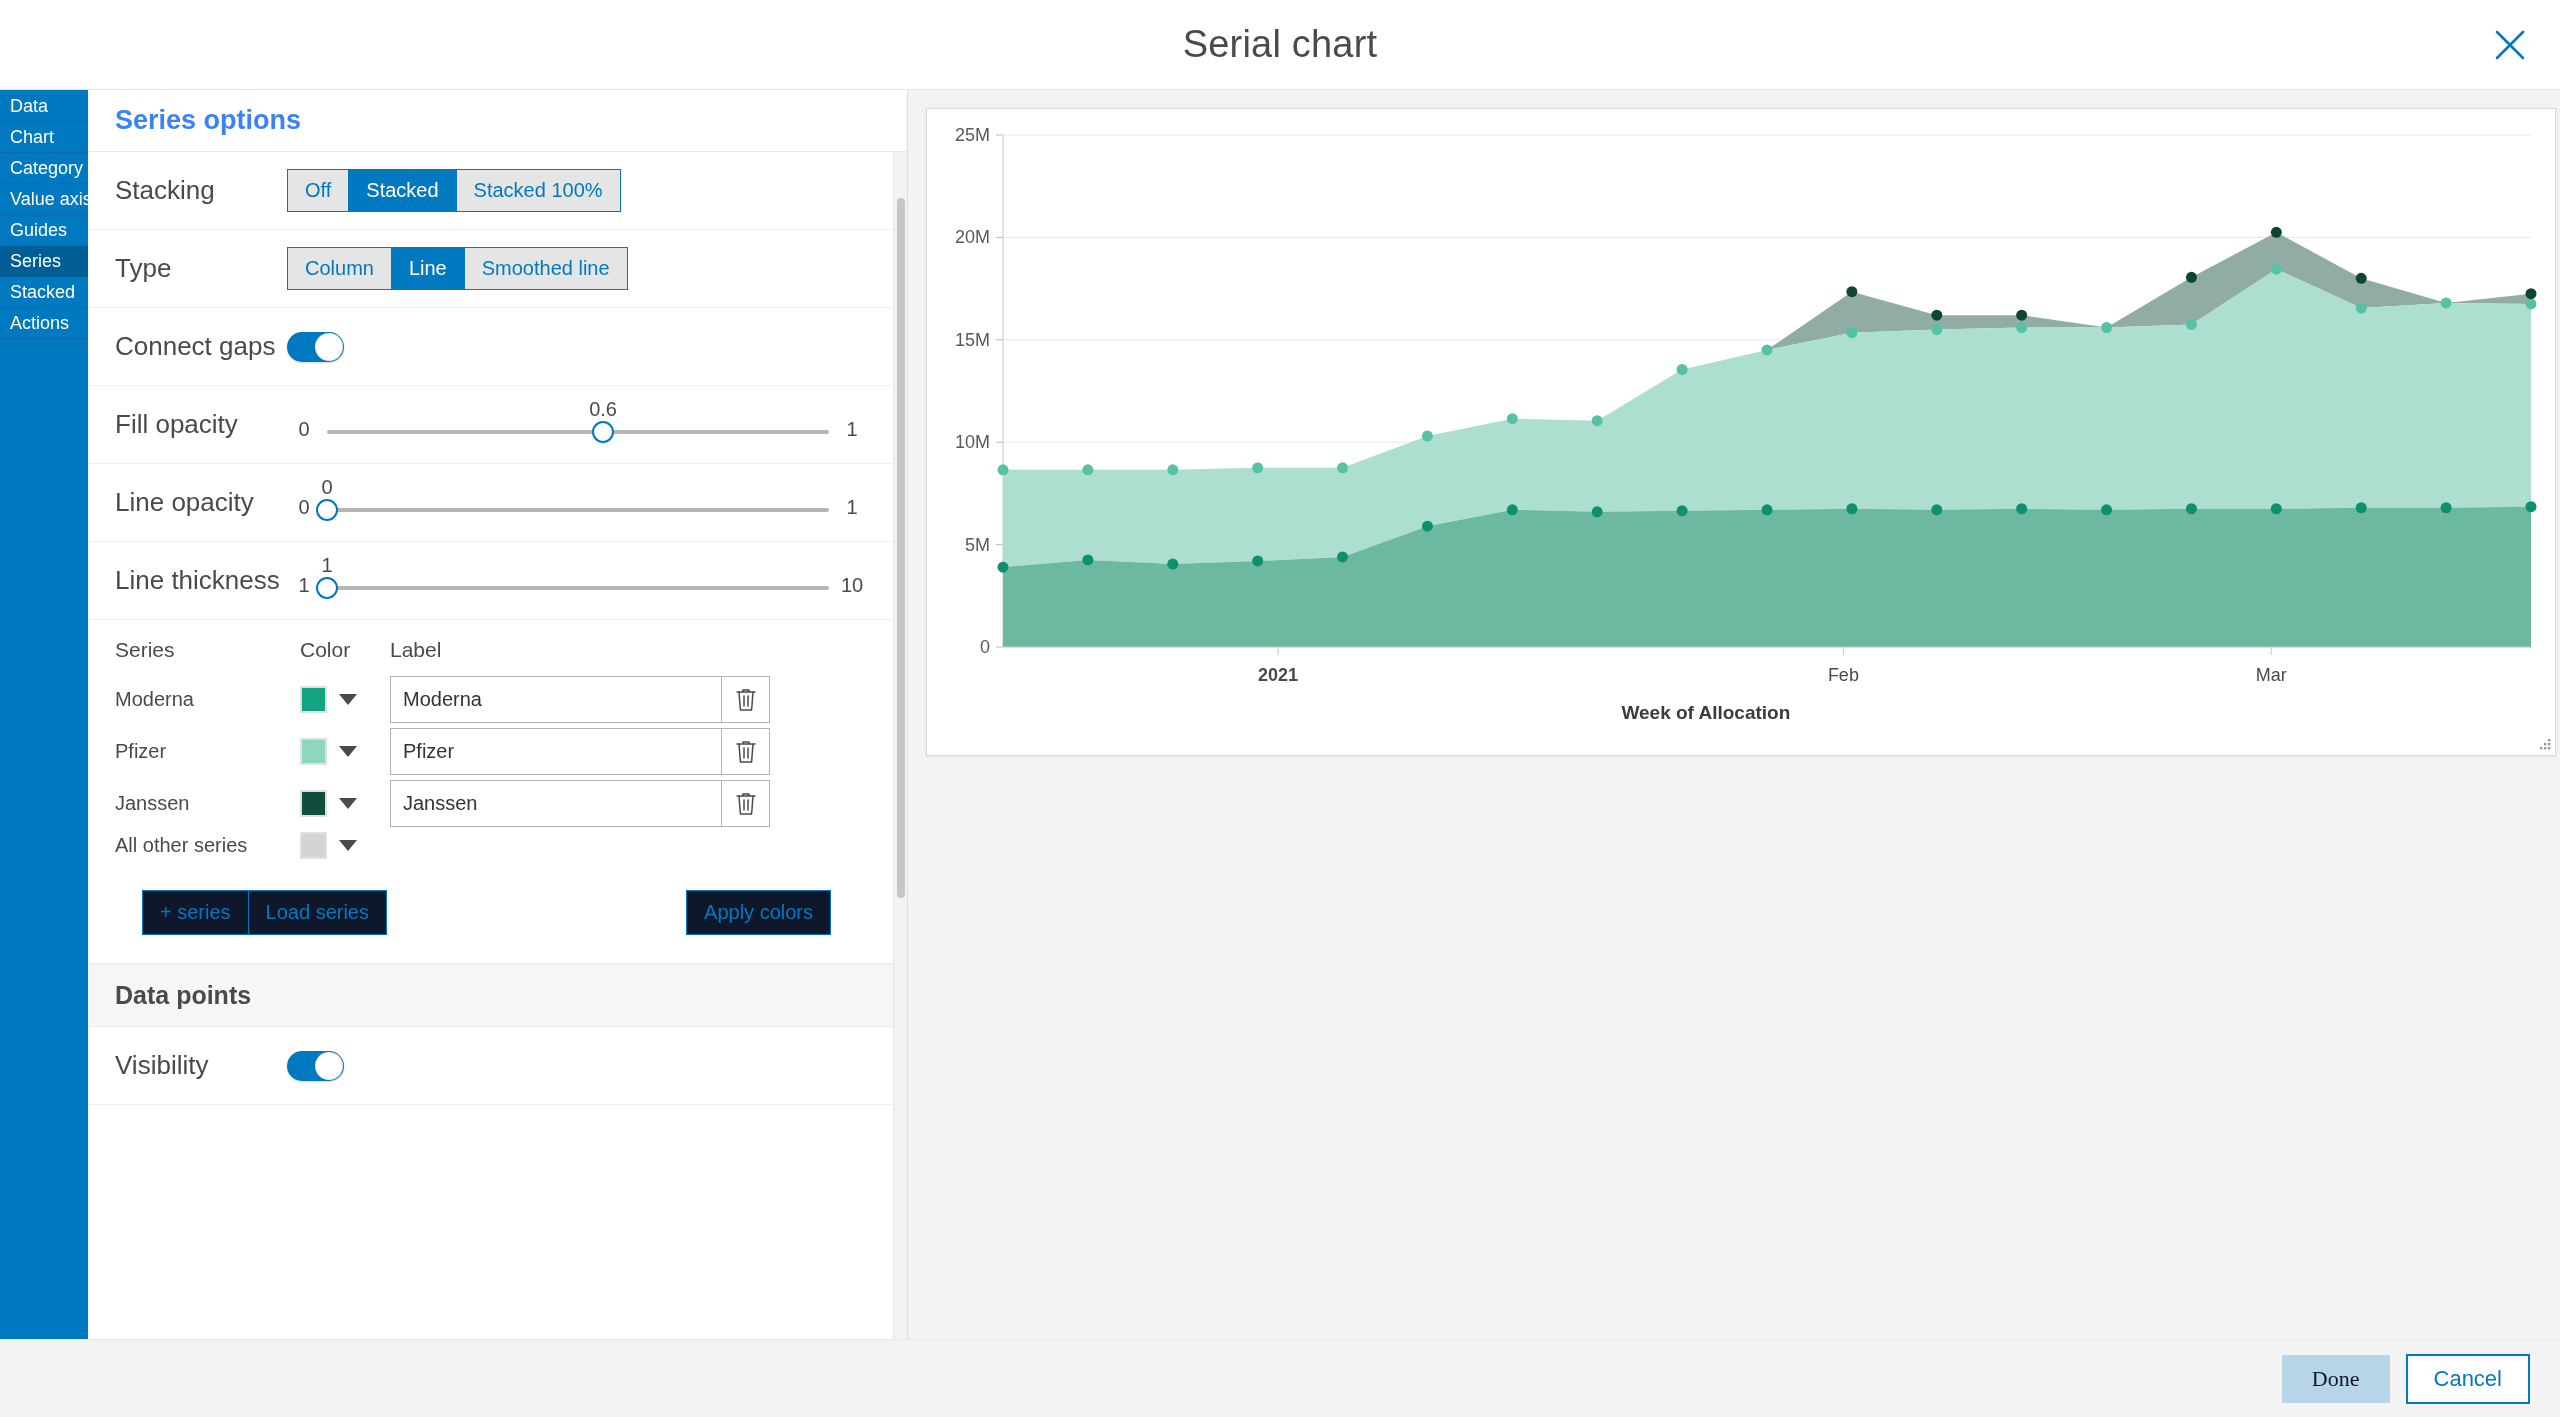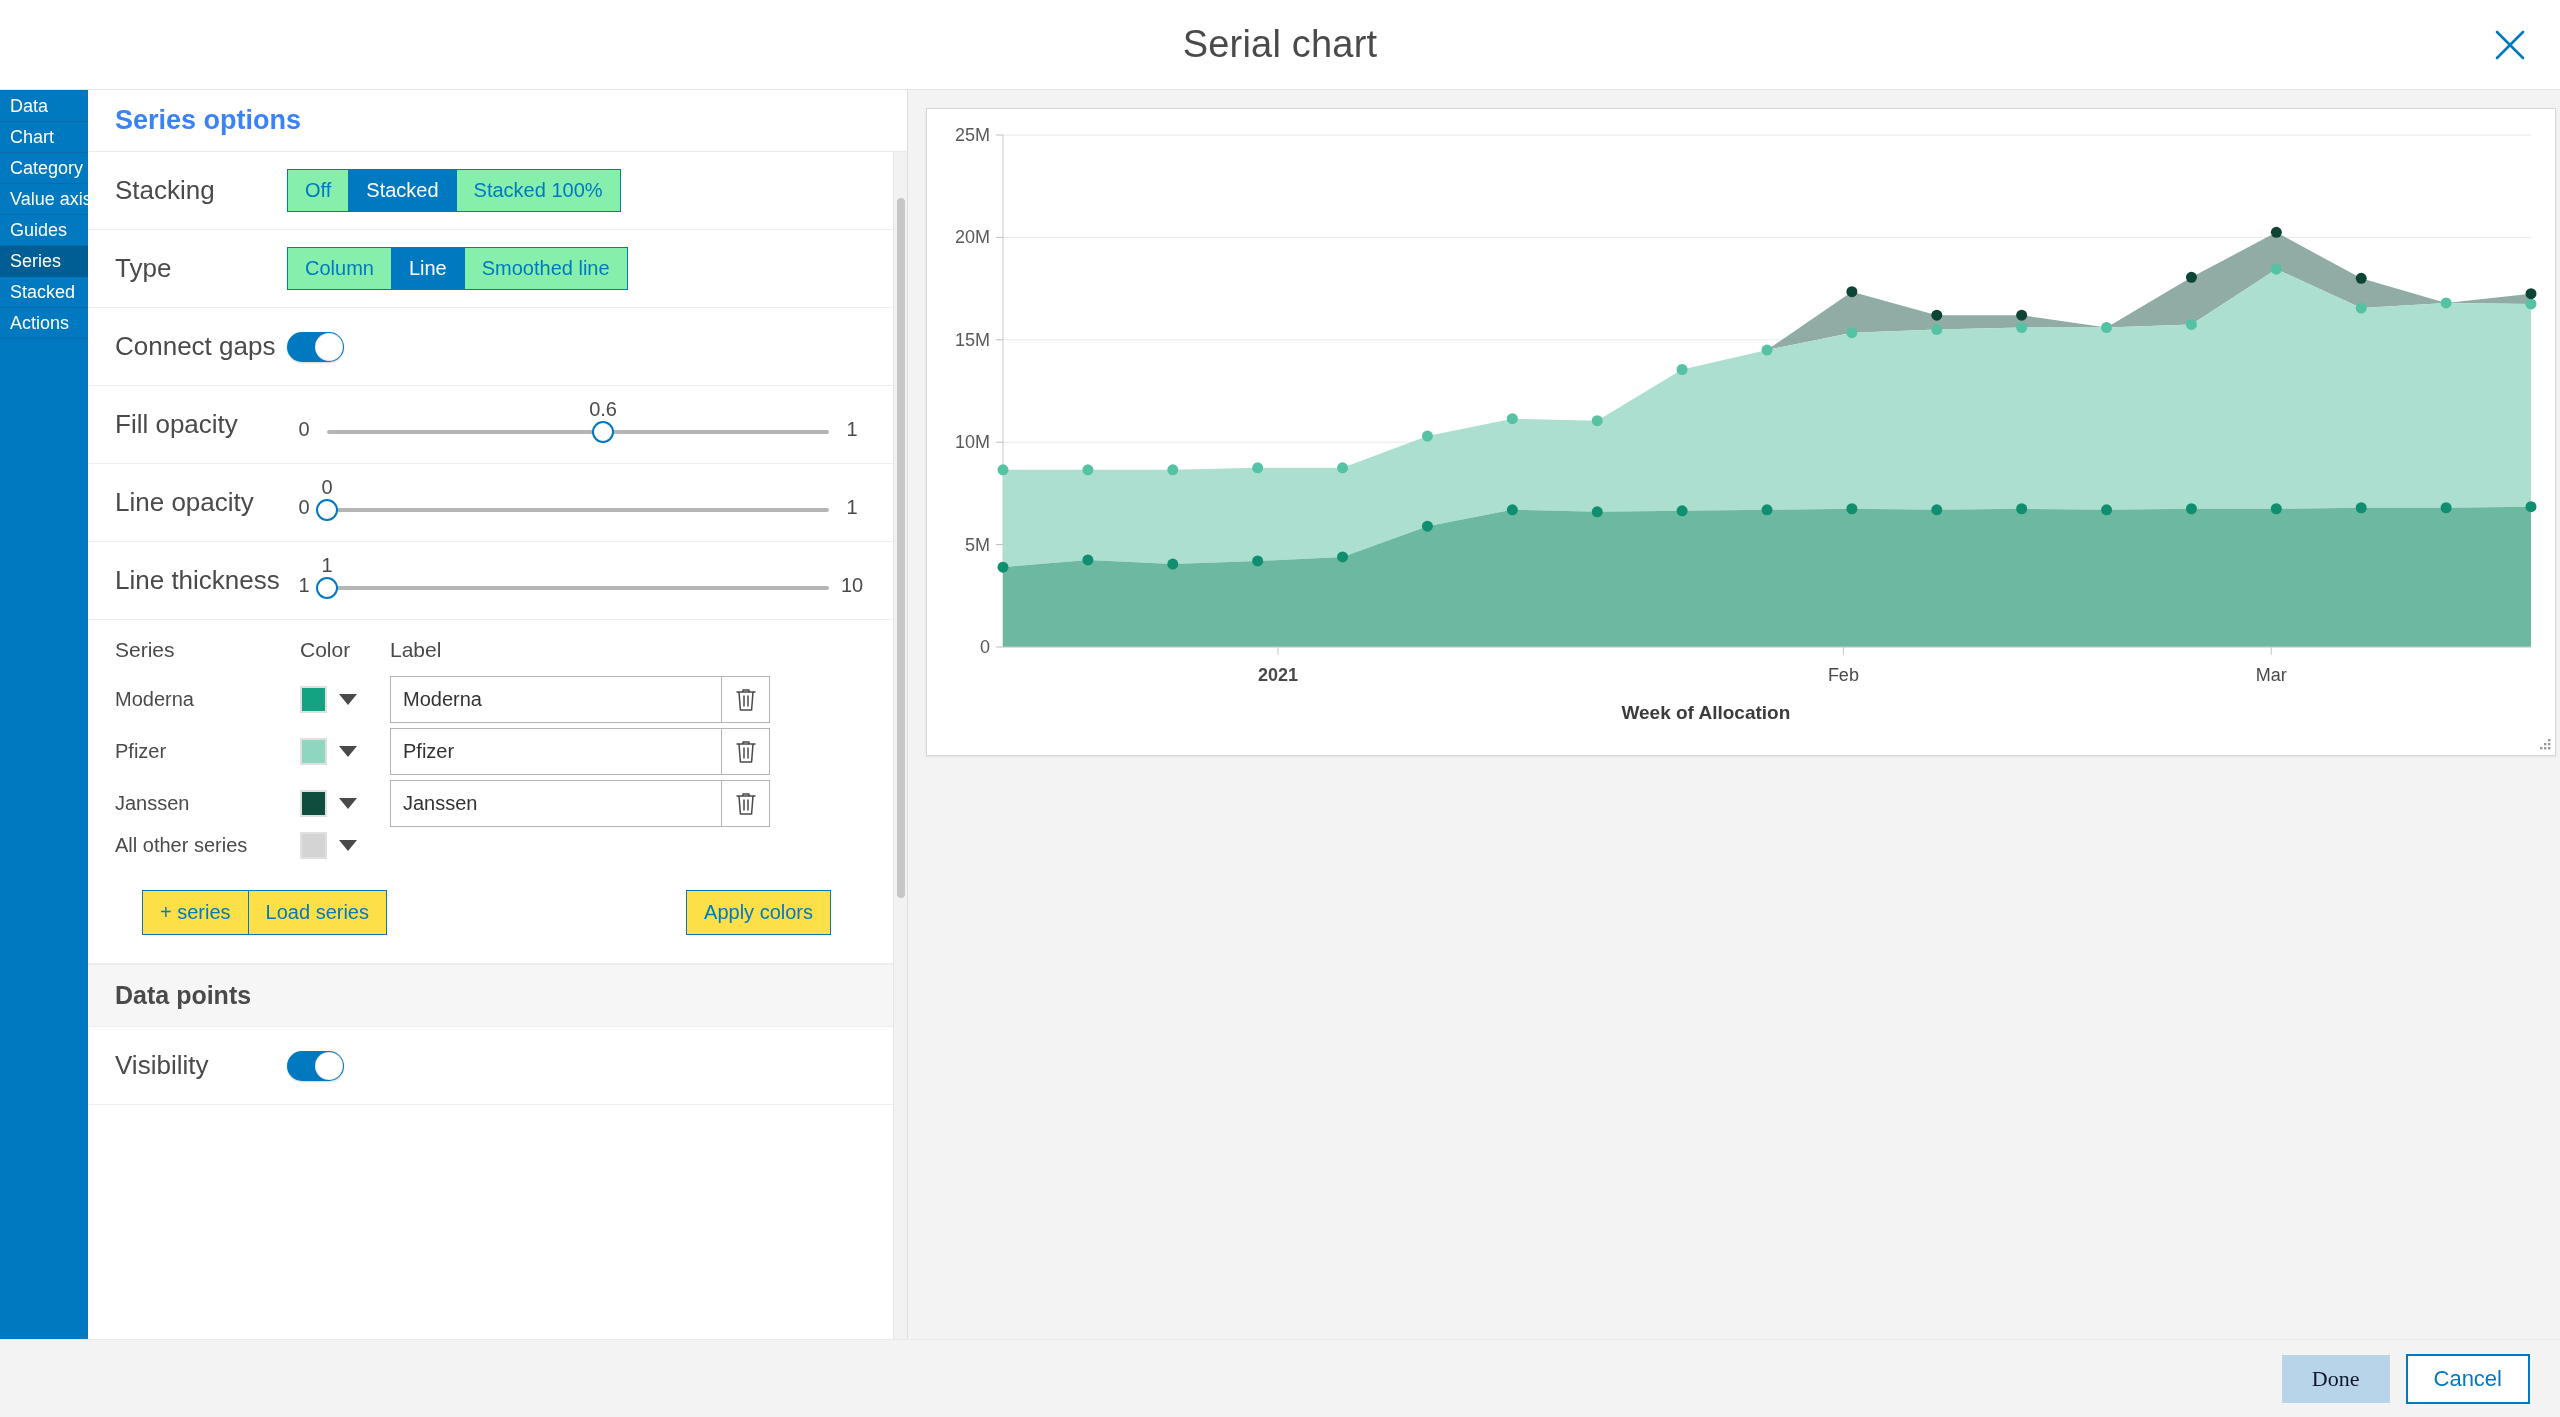--- a/index.html
+++ b/index.html
@@ -90,21 +90,21 @@
     padding: 0 38px 0 27px;
     border-bottom: 1px solid #eeeeee;
   }
   .row-label { font-size: 26px; color: #4a4a4a; width: 172px; flex: 0 0 172px; }
 
   
   .seg { display: flex; }
   .seg button {
     font-family: inherit;
     font-size: 20px; color: #0079c1;
-    background: #86efac;
+    background: #e5e5e5;
     border: 1px solid #0079c1;
     padding: 8px 17px;
     cursor: pointer; white-space: nowrap;
     margin-left: -1px; line-height: 1.25;
   }
   .seg button:first-child { margin-left: 0; }
   .seg button.sel { background: #0079c1; color: #fff; border-color: #0079c1; }
 
   
   .toggle {
@@ -177,21 +177,21 @@
     background: #fff; cursor: pointer;
     display: flex; align-items: center; justify-content: center;
   }
   .btn-row {
     display: flex; align-items: center; justify-content: space-between;
     padding: 26px 38px 28px 27px;
   }
   .btn-group { display: flex; }
   .obtn {
     font-family: inherit;
-    font-size: 20px; color: #0079c1; background: #fde047;
+    font-size: 20px; color: #0079c1; background: #0f172a;
     border: 1px solid #0079c1; padding: 9px 17px;
     cursor: pointer; margin-left: -1px; line-height: 1.25;
   }
   .obtn:first-child { margin-left: 0; }
 
   .section-bar {
     background: #f6f6f6; border-top: 1px solid #ededed; border-bottom: 1px solid #ededed;
     padding: 16px 27px; 
   }
   .section-bar h3 { font-size: 25px; font-weight: 700; color: #4a4a4a; }

